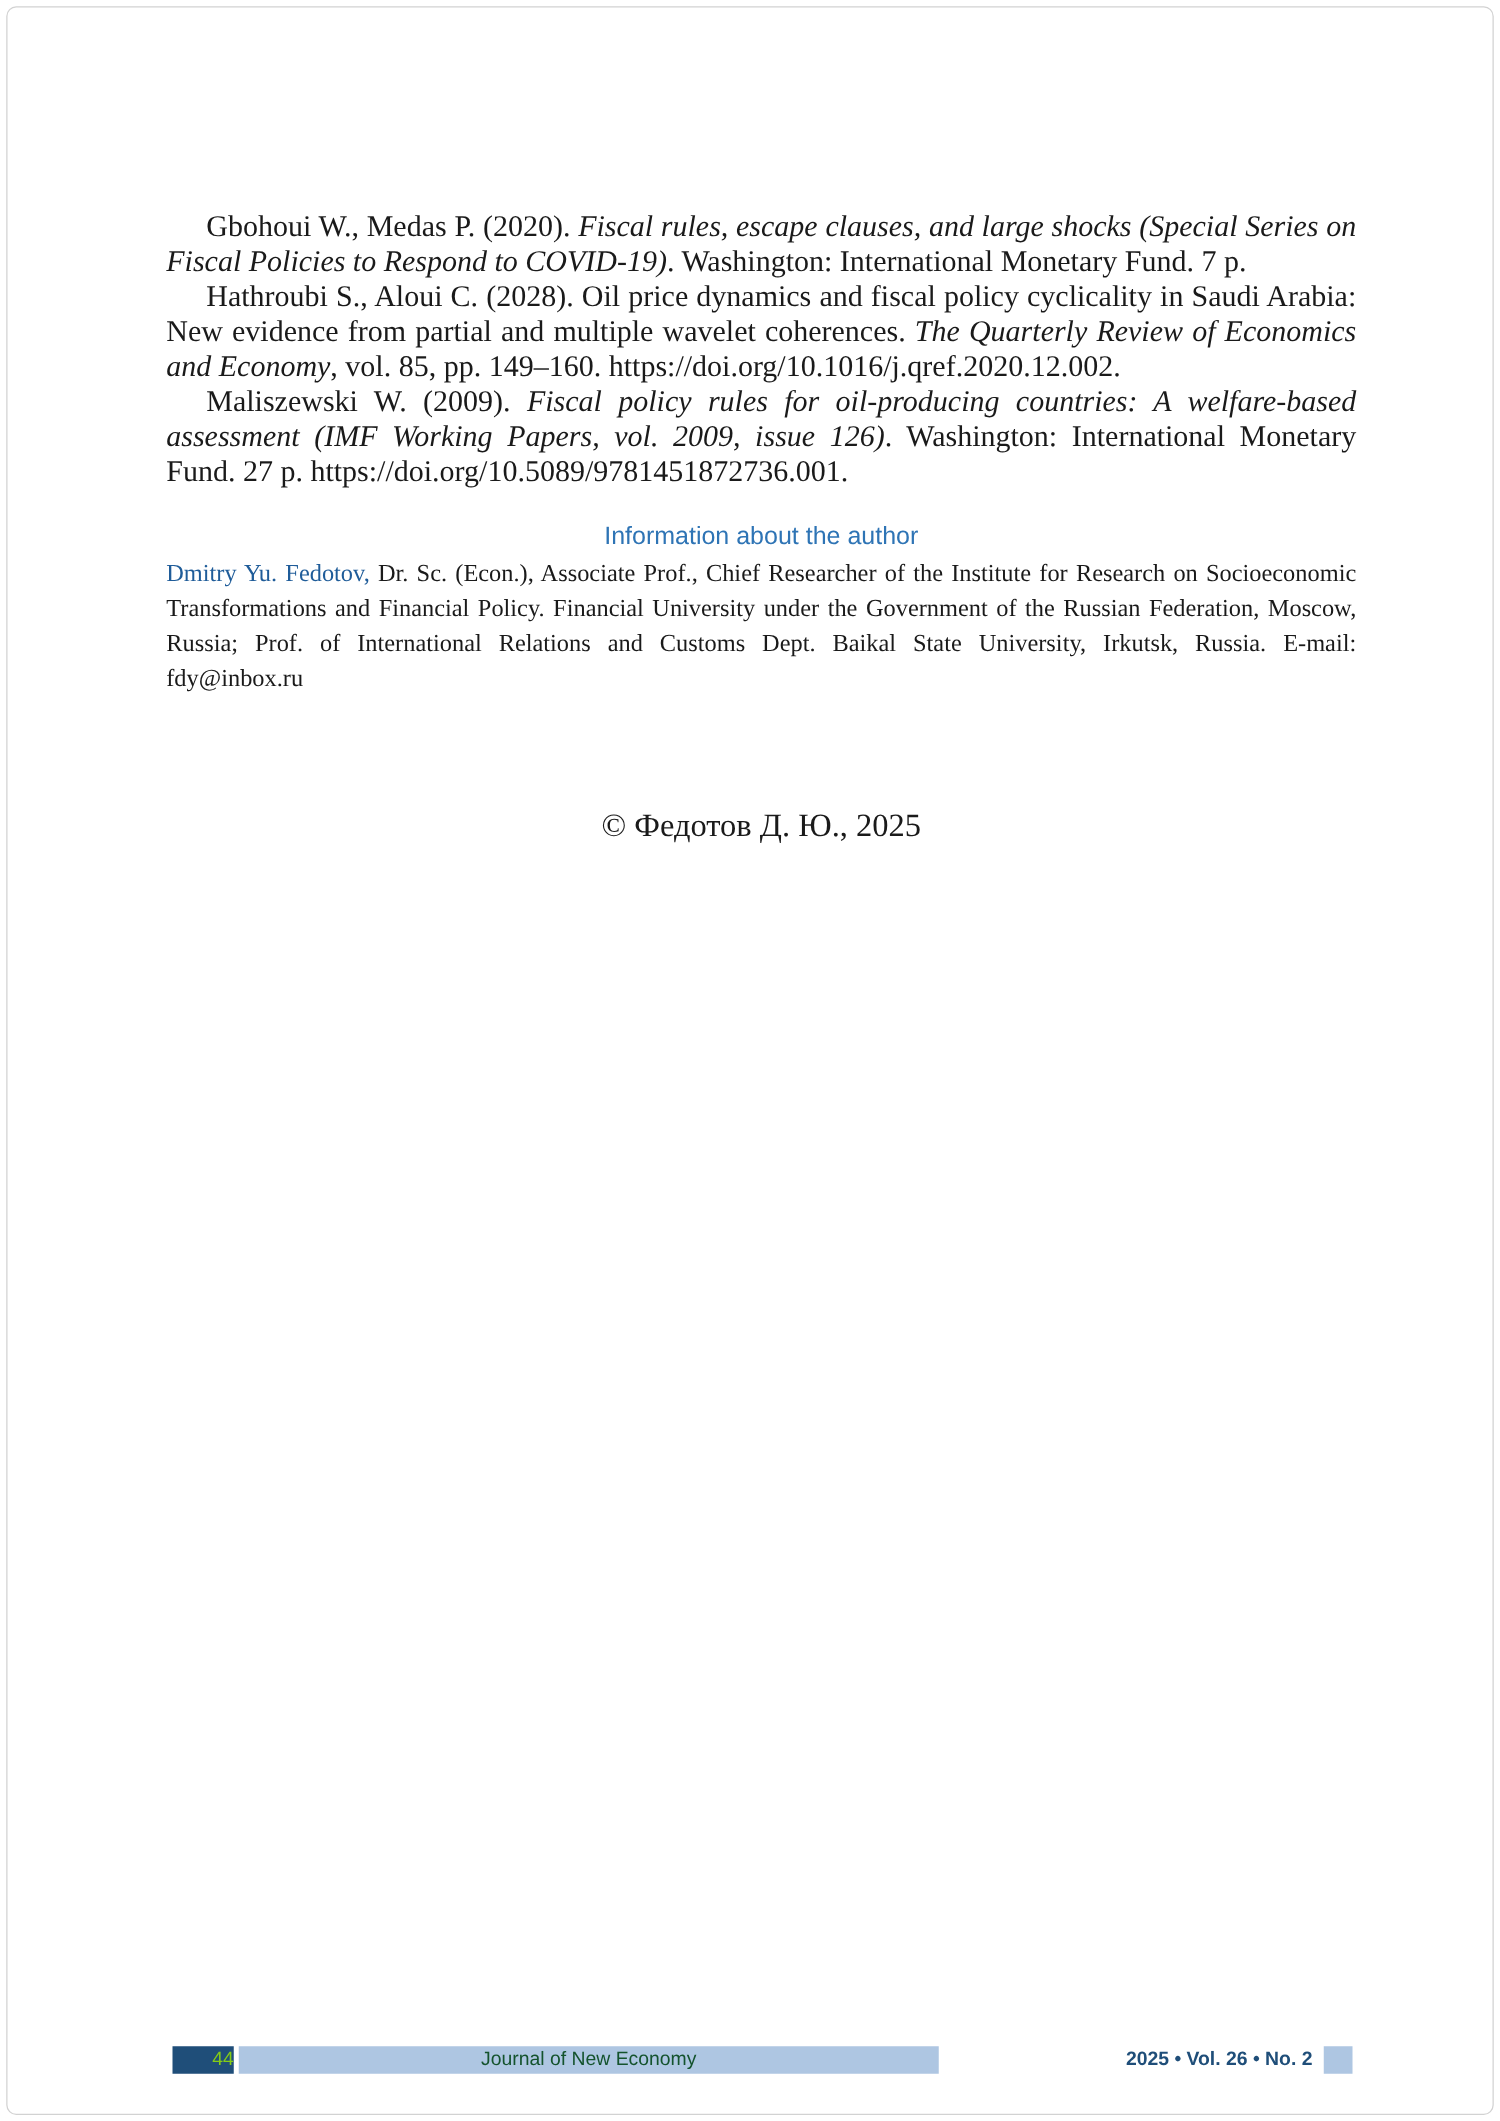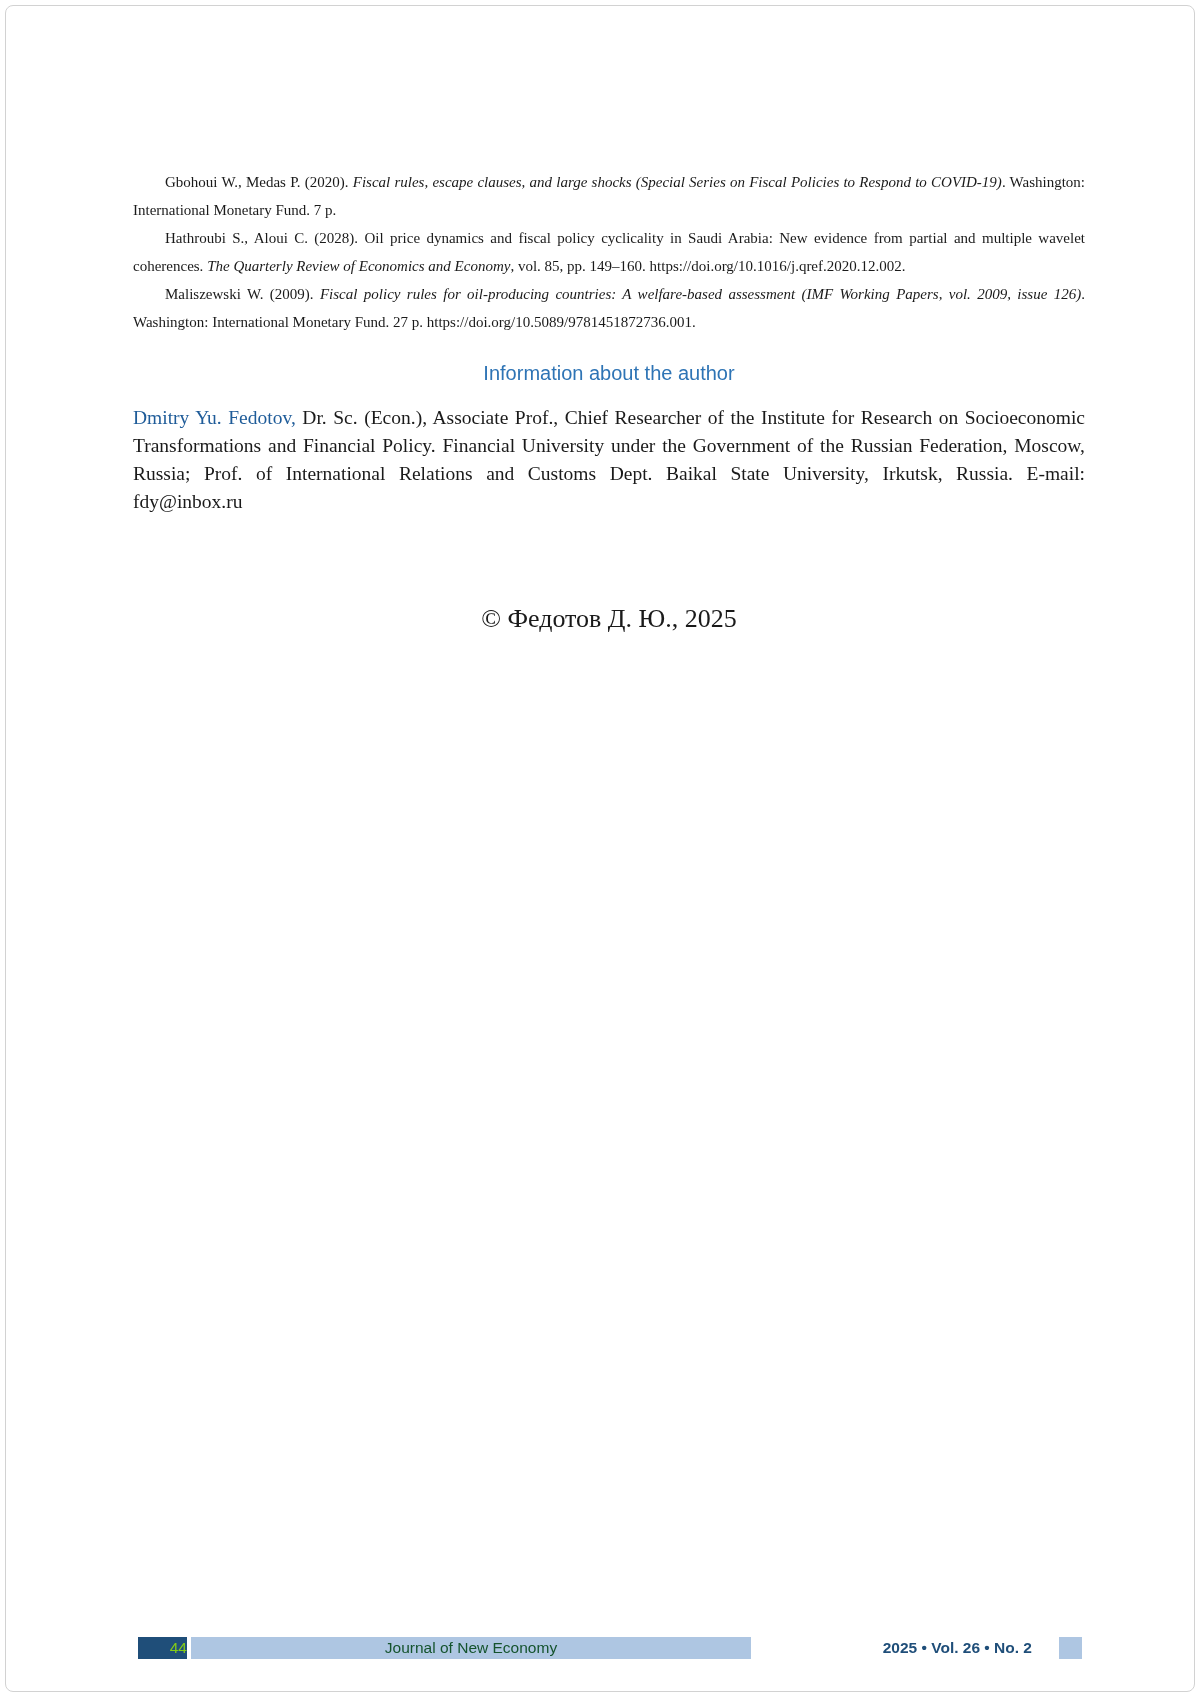--- a/index.html
+++ b/index.html
@@ -56,31 +56,31 @@
   }
 
   
   .content {
     position: absolute;
     left: 133px;
     top: 168px;
     width: 952px;
   }
   p.ref {
-    font-size: 15px;
+    font-size: 24px;
     line-height: 28px;
     text-align: justify;
     text-indent: 32px;
     overflow-wrap: break-word;
   }
   .italic { font-style: italic; }
 
   .section-heading {
     margin-top: 26px;
-    margin-bottom: 19px;
+    margin-bottom: 5px;
     text-align: center;
     font-family: "Liberation Sans", sans-serif;
     font-weight: normal;
     font-size: 20px;
     color: #2e74b5;
   }
   p.author {
     font-size: 19.5px;
     line-height: 28px;
     text-align: justify;
@@ -123,21 +123,21 @@
     top: 0;
     width: 560px;
     height: 22px;
     background: #aec6e2;
     color: #14532d;
     text-align: center;
     line-height: 22px;
   }
   .issue-info {
     position: absolute;
-    right: 168px;
+    right: 150px;
     top: 0;
     height: 22px;
     line-height: 22px;
     color: #1f4e79;
     font-weight: bold;
   }
   .footer-square {
     position: absolute;
     right: 118px;
     top: 0;

